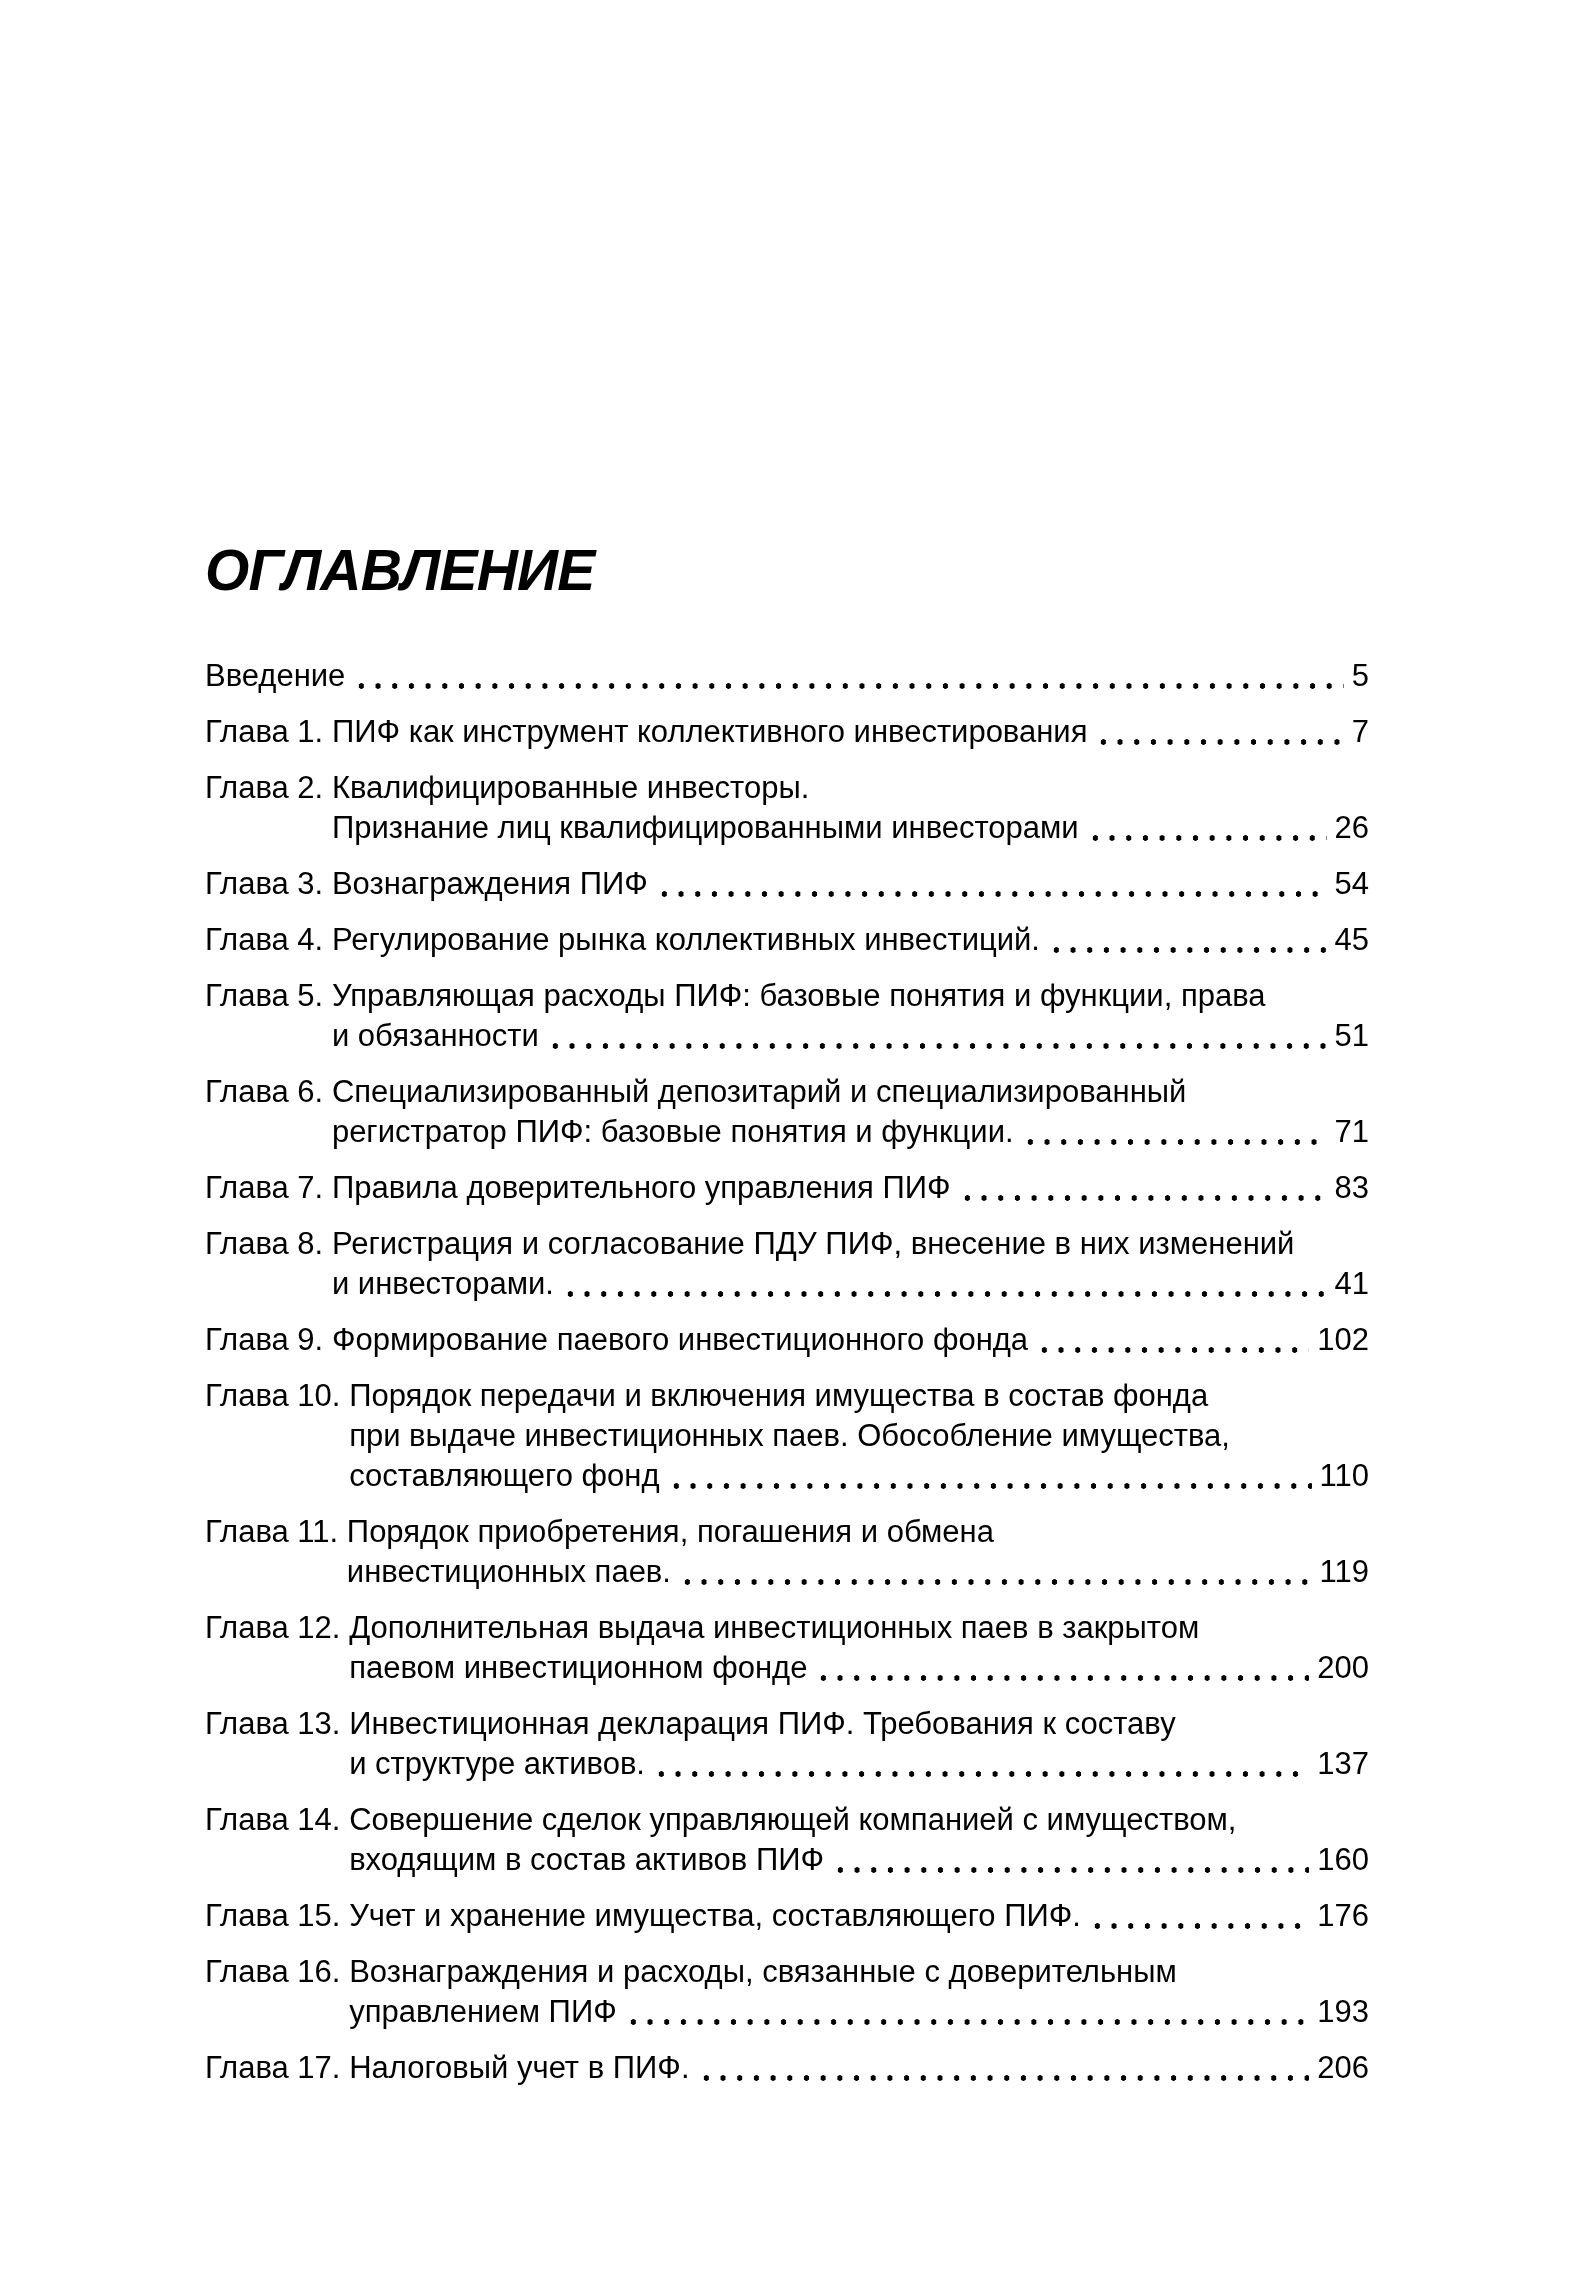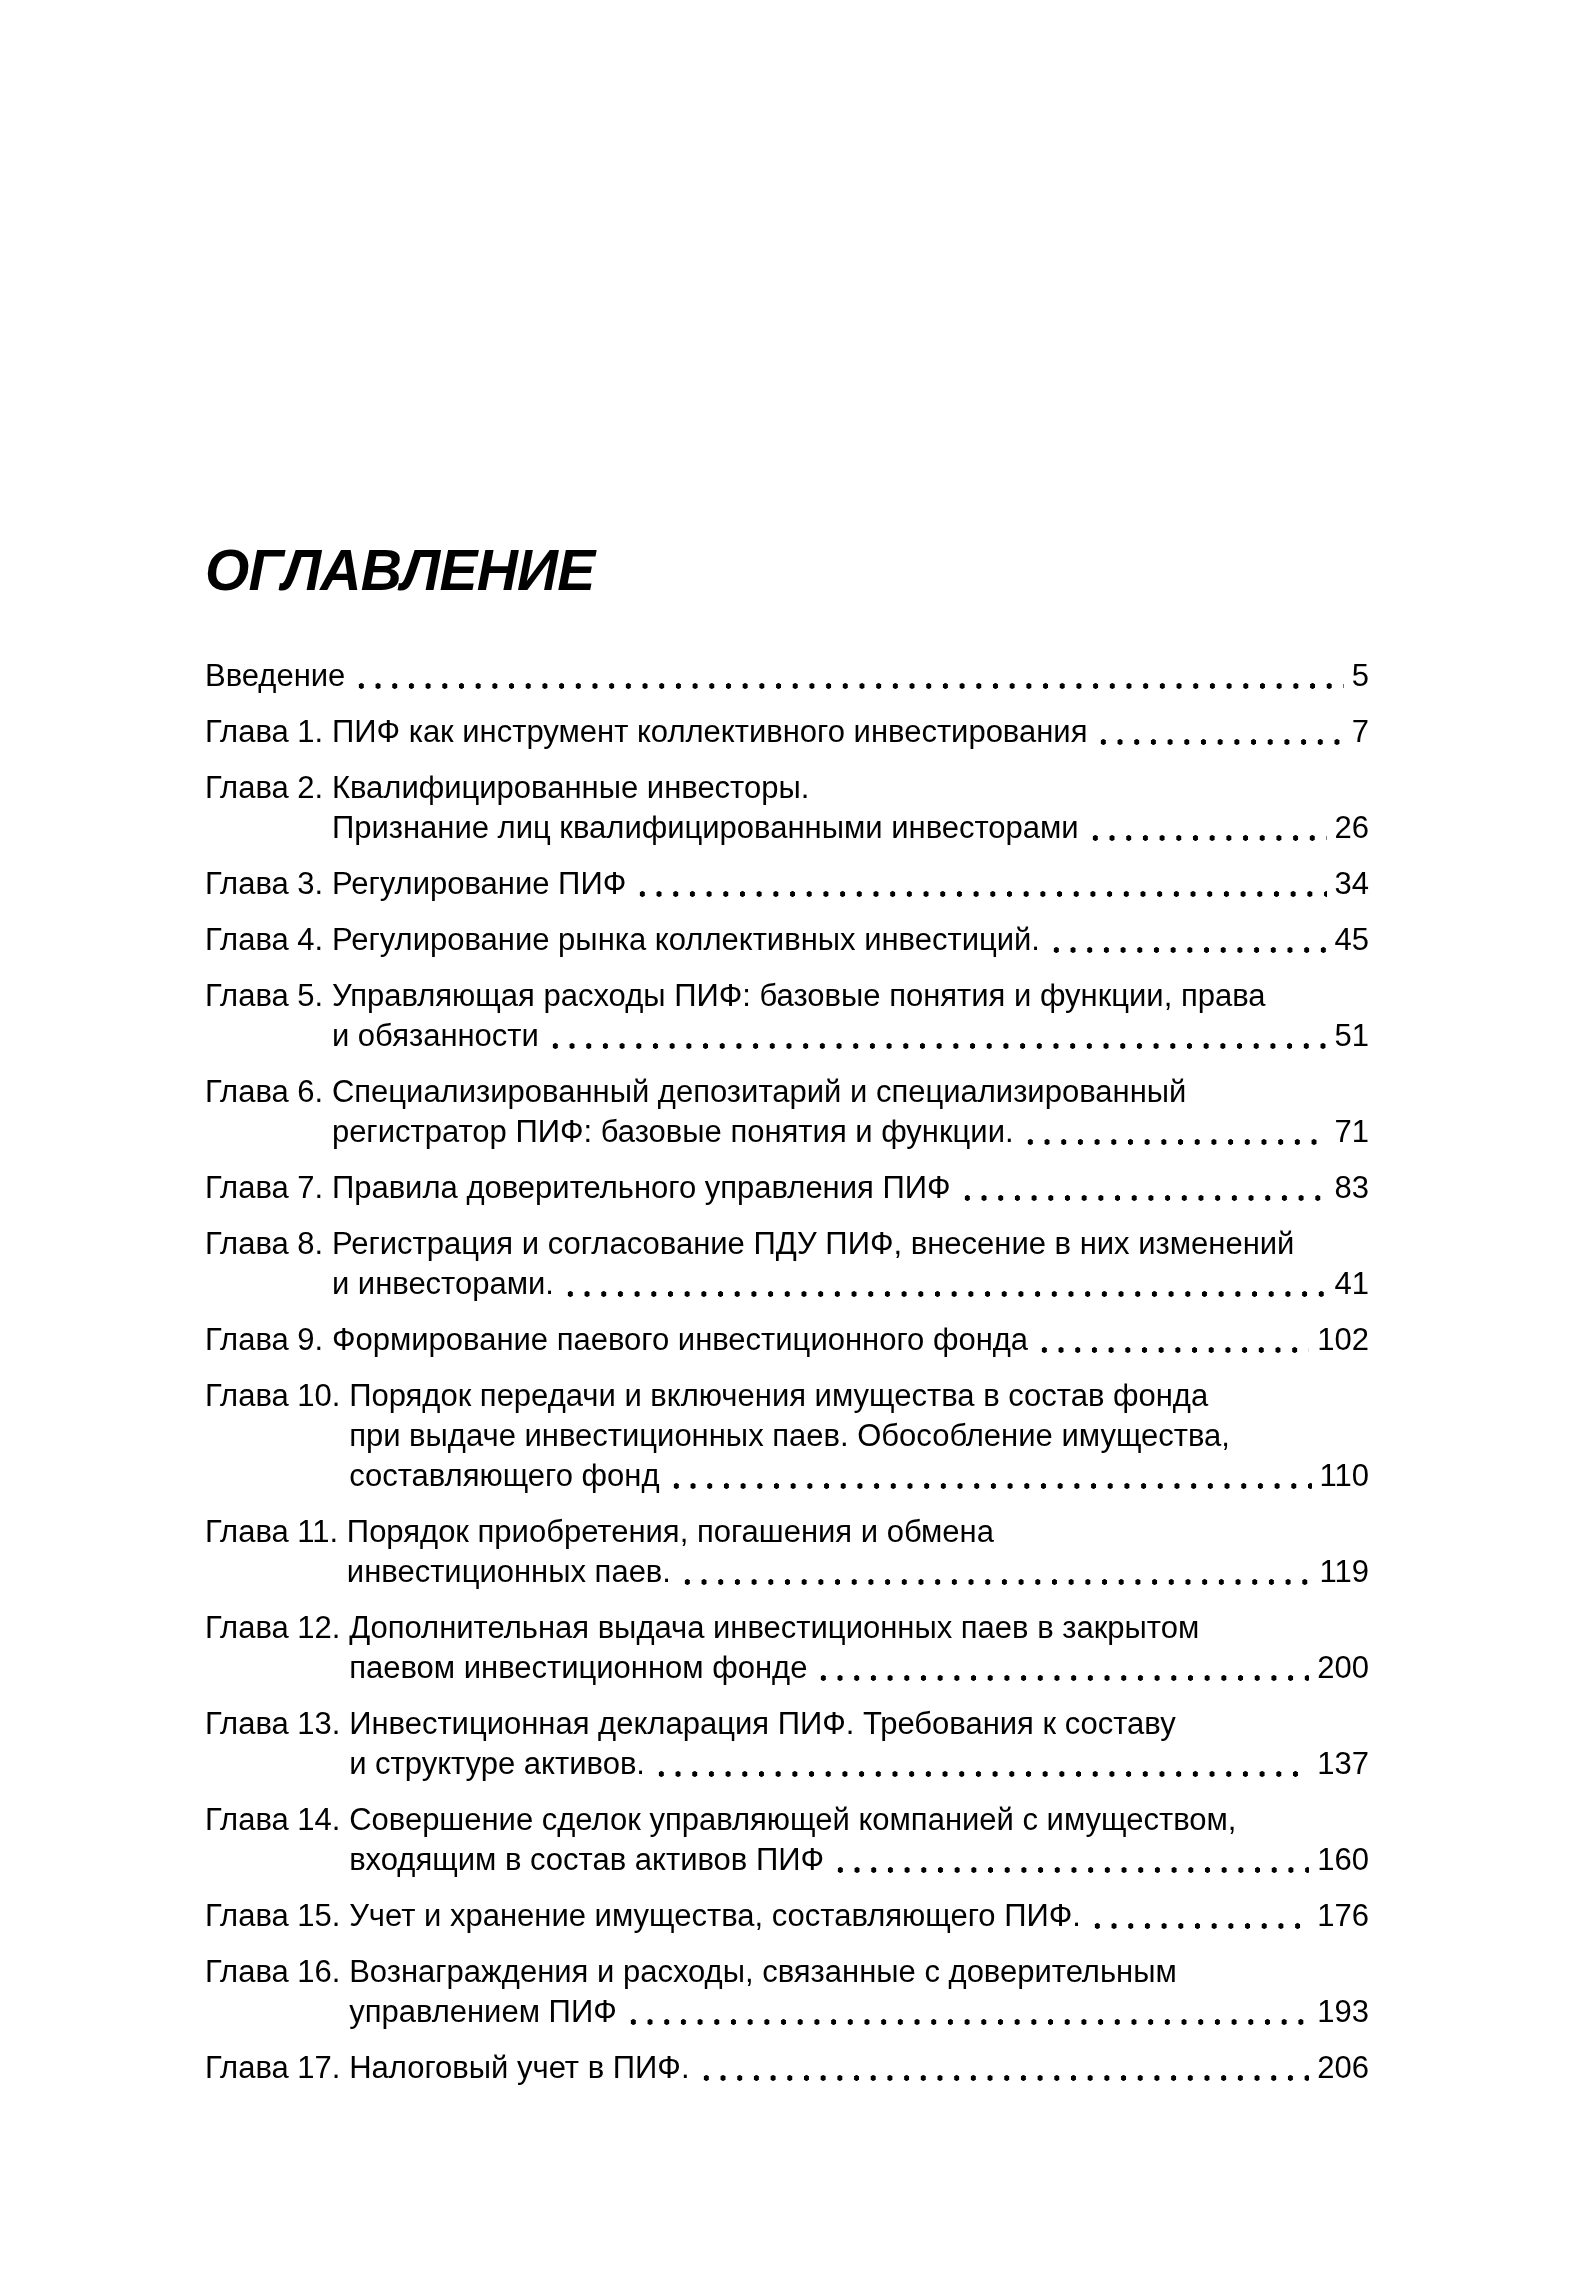--- a/index.html
+++ b/index.html
@@ -103,23 +103,23 @@
             <span class="line-text">Признание лиц квалифицированными инвесторами</span>
             <span class="leader"></span>
             <span class="pagenum">26</span>
           </div>
         </div>
       </div>
       <div class="entry">
         <span class="prefix">Глава 3.</span>
         <div class="lines">
           <div class="line line-last">
-            <span class="line-text">Регулирование ПИФ</span>
-            <span class="leader"></span>
-            <span class="pagenum">34</span>
+            <span class="line-text">Вознаграждения ПИФ</span>
+            <span class="leader"></span>
+            <span class="pagenum">54</span>
           </div>
         </div>
       </div>
       <div class="entry">
         <span class="prefix">Глава 4.</span>
         <div class="lines">
           <div class="line line-last">
             <span class="line-text">Регулирование рынка коллективных инвестиций.</span>
             <span class="leader"></span>
             <span class="pagenum">45</span>

